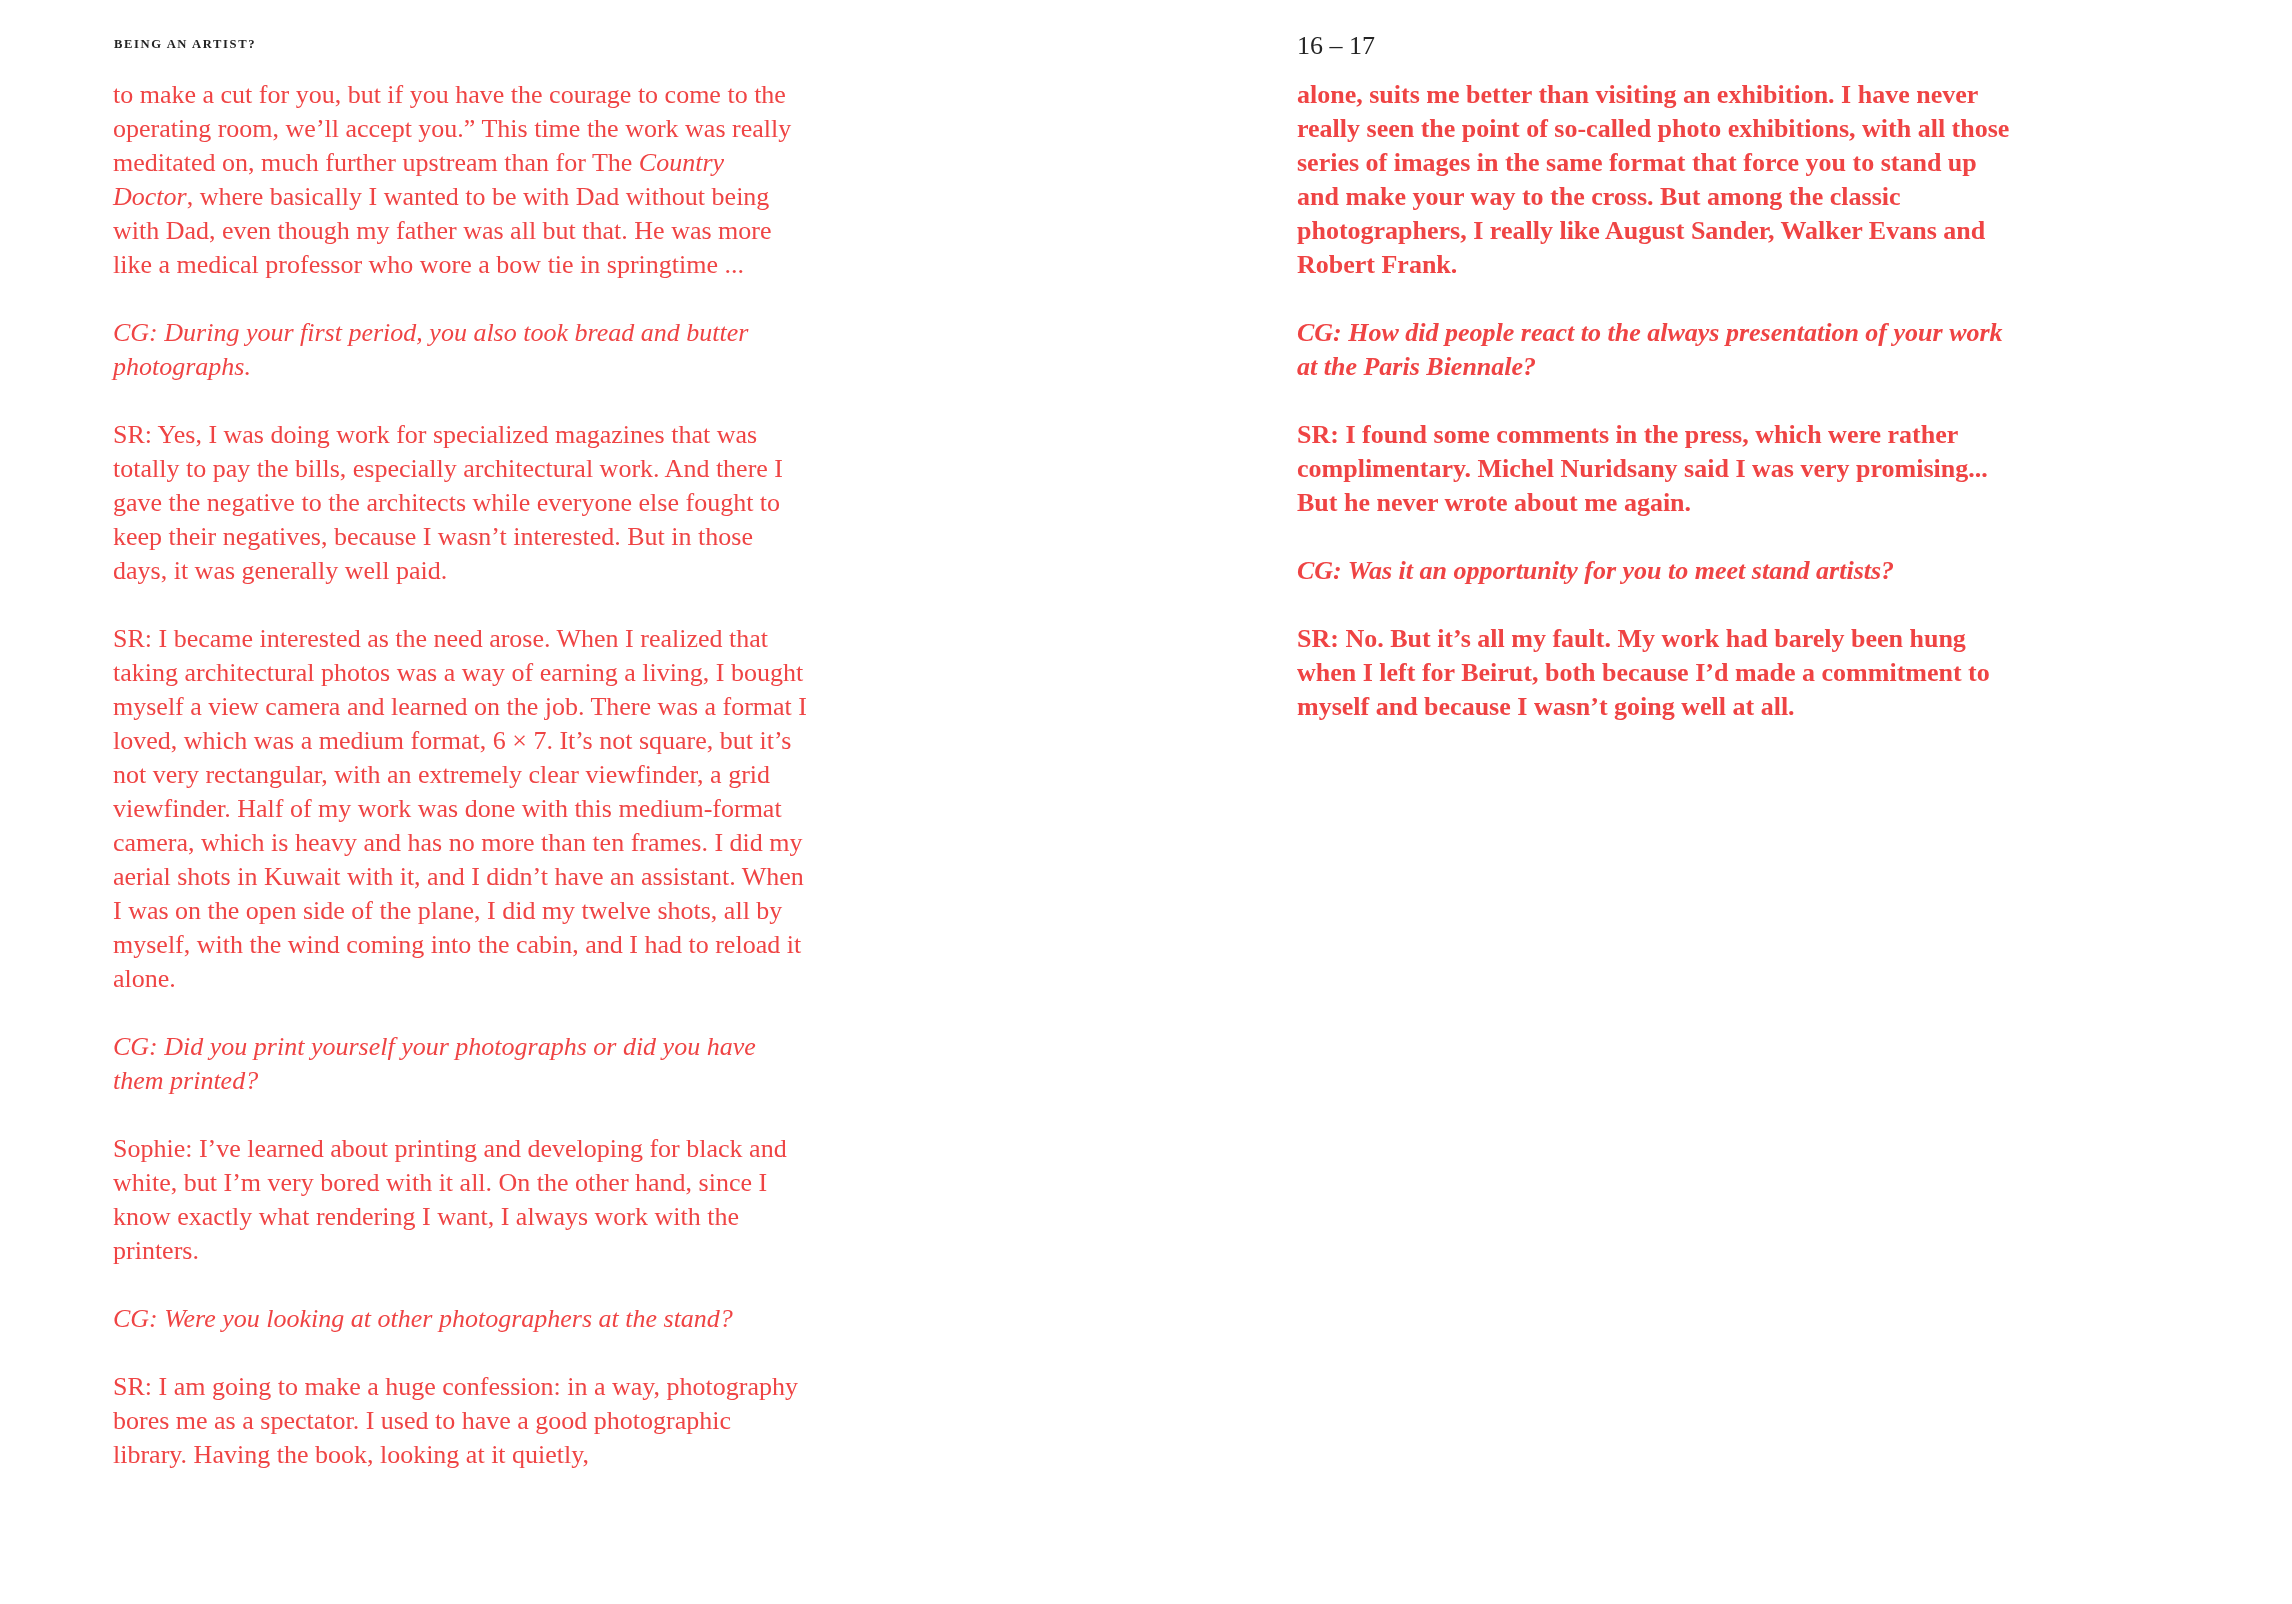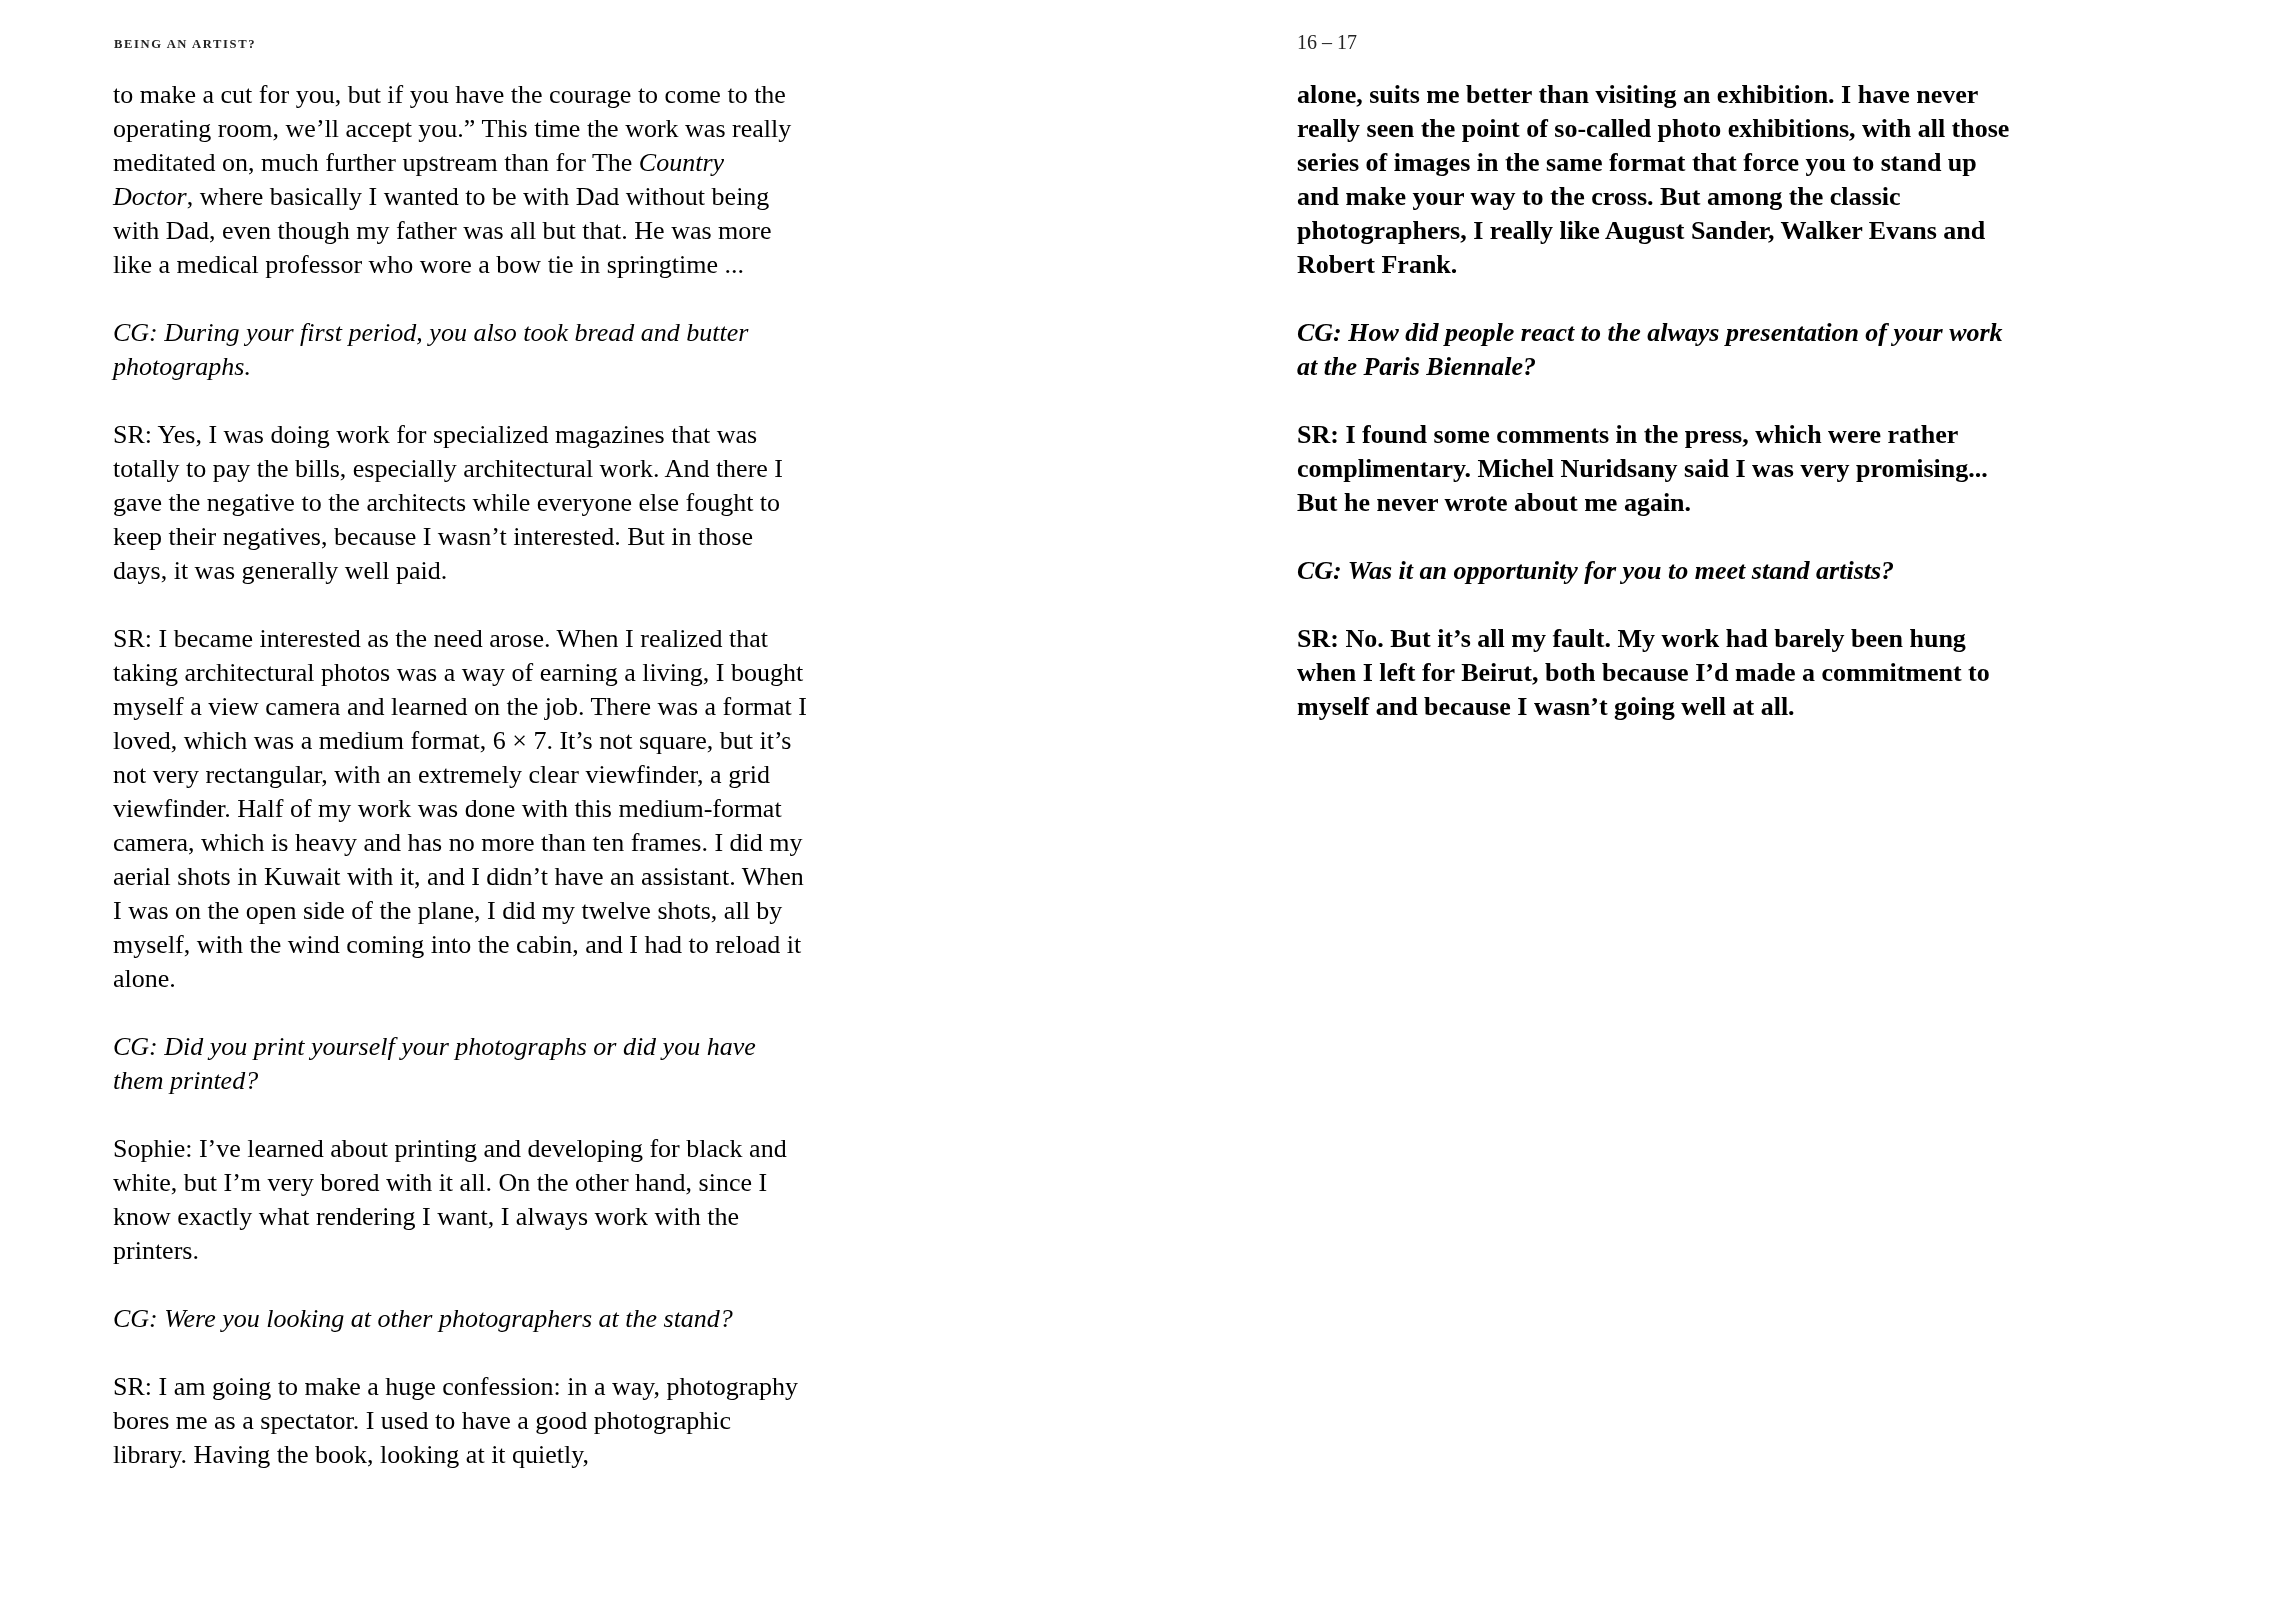--- a/index.html
+++ b/index.html
@@ -28,31 +28,31 @@
     font-size: 12.6px;
     font-weight: 700;
     letter-spacing: 1.6px;
     color: #242424;
     white-space: nowrap;
   }
   .page-numbers {
     position: absolute;
     left: 1297px;
     top: 31px;
-    font-size: 20px;
+    font-size: 26px;
     color: #242424;
     white-space: nowrap;
   }
   .text-block {
     position: absolute;
     top: 78px;
     font-size: 26px;
     line-height: 34px;
     text-align: left;
-    color: #000000;
+    color: #ef4444;
   }
   .text-block.left {
     left: 113px;
     width: 697px;
   }
   .text-block.right {
     left: 1297px;
     width: 723px;
     font-weight: bold;
   }

